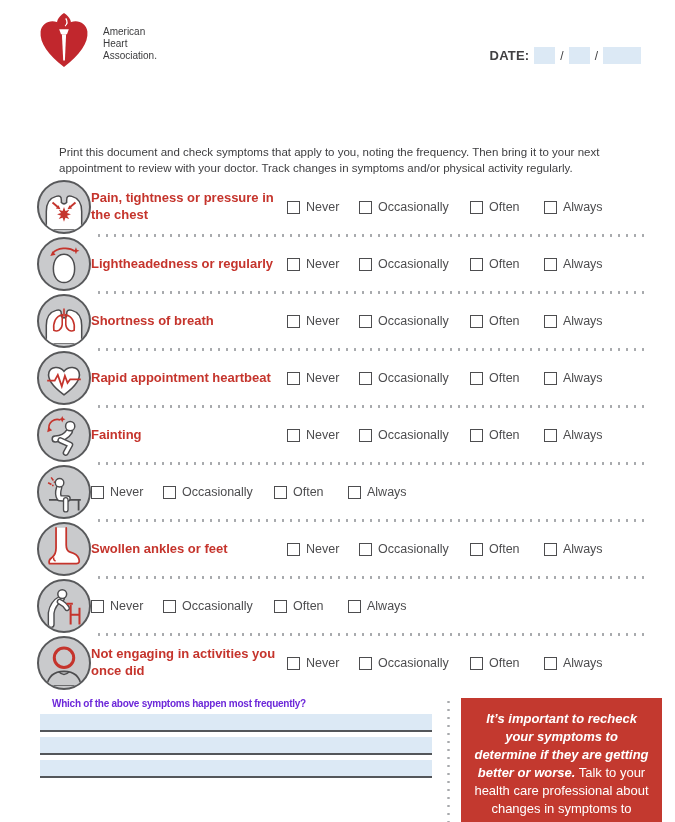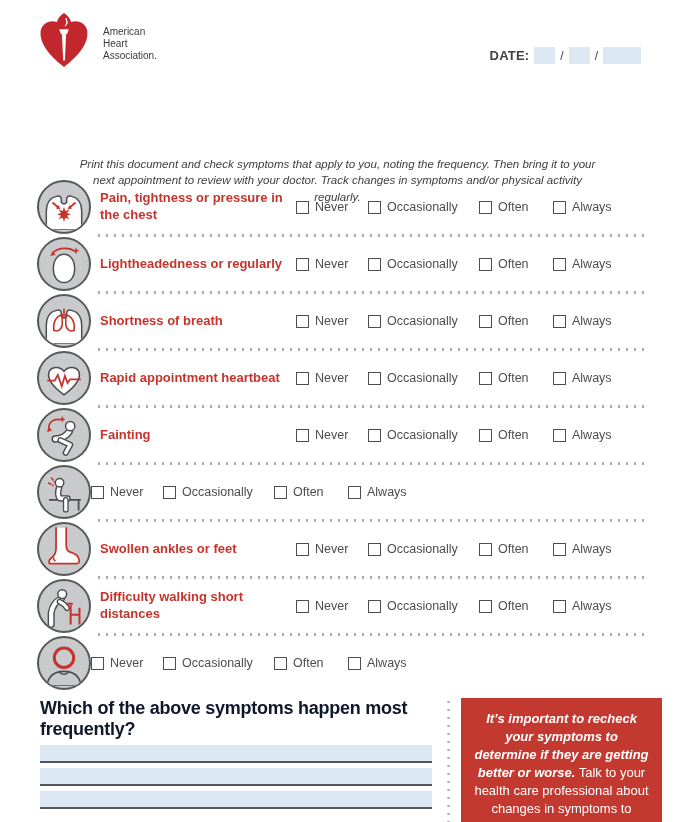--- a/index.html
+++ b/index.html
@@ -13,42 +13,42 @@
   .date-field{position:absolute;right:34px;top:47px;display:flex;align-items:center;gap:5px;}
   .date-label{font-size:13px;font-weight:bold;color:#414042;letter-spacing:.2px;}
   .date-box{height:17px;background:#DCE9F5;display:inline-block;}
   .date-box.sm{width:21px;}
   .date-box.lg{width:38px;}
   .date-sep{color:#414042;font-size:12px;}
 
   
   .title{position:absolute;top:97px;left:0;right:0;margin:0;text-align:center;
          font-size:29px;font-weight:bold;color:#C5342C;letter-spacing:-.2px;}
-  .intro{position:absolute;top:140px;left:55px;right:55px;margin:16px;text-align:center;
-         font-size:11.5px;color:#3E3E40;line-height:1.42;font-style:italic;}
+  .intro{position:absolute;top:140px;left:55px;right:55px;margin:4px;text-align:left;
+         font-size:11.5px;color:#3E3E40;line-height:1.42;}
 
   
   .rows{position:absolute;top:180px;left:37px;right:28px;}
   .row{display:flex;align-items:center;height:54px;}
   .icon-circle{width:50px;height:50px;border-radius:50%;background:#C9CACC;
                border:2px solid #58595B;box-sizing:content-box;overflow:hidden;flex:0 0 auto;}
   .icon-circle svg{display:block;width:46px;height:46px;margin:2px auto 0;}
-  .sym-label{width:196px;margin-left:9px;font-size:13px;font-weight:bold;color:#C5342C;line-height:1.28;}
+  .sym-label{width:196px;font-size:13px;font-weight:bold;color:#C5342C;line-height:1.28;}
   .opts{display:flex;align-items:center;}
   .opt{display:flex;align-items:center;gap:6px;color:#4D4D4F;font-size:12.5px;cursor:pointer;}
   .opt.c1{width:72px}.opt.c2{width:111px}.opt.c3{width:74px}
   .cb{width:11px;height:11px;border:1.5px solid #4D4D4F;background:#fff;flex:0 0 auto;}
   .sep{height:3px;margin-left:58px;
        background-image:radial-gradient(circle,#A7A9AC 1.1px,transparent 1.5px);
        background-size:8px 3px;background-repeat:repeat-x;background-position:left center;}
 
   
   .bottom{position:absolute;top:698px;left:40px;right:13px;height:124px;display:flex;}
   .questions{width:392px;flex:0 0 auto;}
-  .q{font-size:18px;font-weight:bold;color:#0f172a;letter-spacing:-.25px;margin:0 0 5px 0;}
+  .q{font-size:10px;font-weight:bold;color:#6d28d9;letter-spacing:-.25px;margin:0 0 5px 12px;}
   .q2{margin-top:24px;}
   .answer-line{height:16px;background:#DCE9F5;border-bottom:2px solid #53565A;margin-bottom:5px;}
   .vdots{width:3px;margin-left:15px;margin-right:11px;
          background-image:radial-gradient(circle,#A7A9AC 1px,transparent 1.4px);
          background-size:3px 8px;background-repeat:repeat-y;background-position:center top;}
   .callout{flex:1;background:#C3392F;color:#fff;text-align:center;font-size:13px;
            line-height:1.38;padding:12px 12px;box-sizing:border-box;}
   .callout .b{font-weight:bold;font-style:italic;}
 </style>
 </head>
@@ -325,21 +325,20 @@
           <path d="M21 21 Q27 24 29.5 28.5" stroke="#FFF" stroke-width="3.4" fill="none" stroke-linecap="round"></path>
           <circle cx="24" cy="12.5" r="5" fill="#FFF" stroke="#4D4D4F" stroke-width="1.7"></circle>
           <g stroke="#C5342C" stroke-width="2.3" fill="none">
               <path d="M33.5 25 V47"></path>
               <path d="M43.5 28 V47"></path>
               <path d="M33.5 36 H43.5"></path>
               <path d="M29 23.5 L36 23.5"></path>
             </g>
         </svg>
       </span>
-      <div class="sym-label">Difficulty walking short distances</div>
       <div class="opts">
         <label class="opt c1">
             <span class="cb"></span>
             <span>Never</span>
           </label>
         <label class="opt c2">
             <span class="cb"></span>
             <span>Occasionally</span>
           </label>
         <label class="opt c3">
@@ -355,20 +354,21 @@
     <div class="sep"></div>
 
     <div class="row">
       <span class="icon-circle">
         <svg viewBox="0 0 52 52">
           <circle cx="26" cy="20" r="11" fill="none" stroke="#C5342C" stroke-width="3.4"></circle>
           <path d="M6.5 52 Q9 35.5 26 35.5 Q43 35.5 45.5 52 Z" fill="#C9CACC" stroke="#4D4D4F" stroke-width="1.8"></path>
           <path d="M20 36 Q26 42 32 36" fill="none" stroke="#4D4D4F" stroke-width="1.6"></path>
         </svg>
       </span>
+      <div class="sym-label">Not engaging in activities you once did</div>
       <div class="opts">
         <label class="opt c1">
             <span class="cb"></span>
             <span>Never</span>
           </label>
         <label class="opt c2">
             <span class="cb"></span>
             <span>Occasionally</span>
           </label>
         <label class="opt c3">

